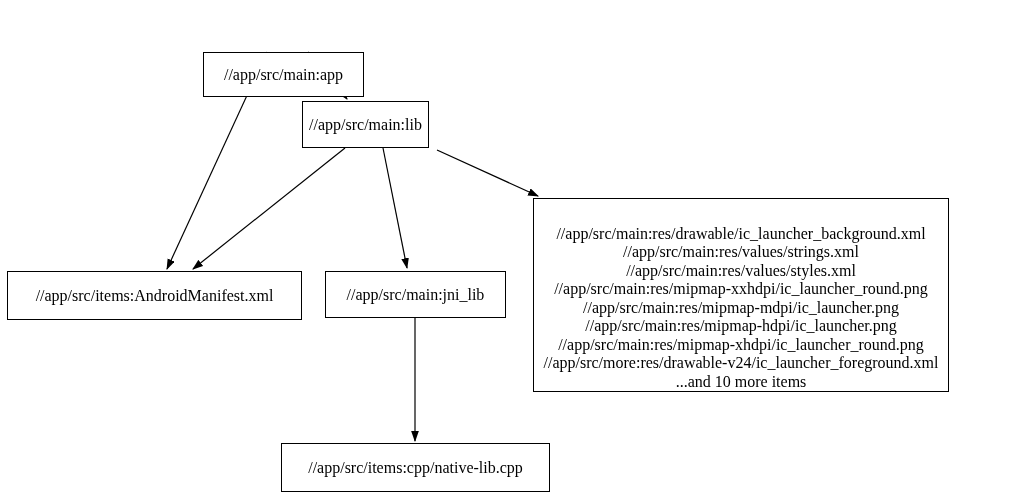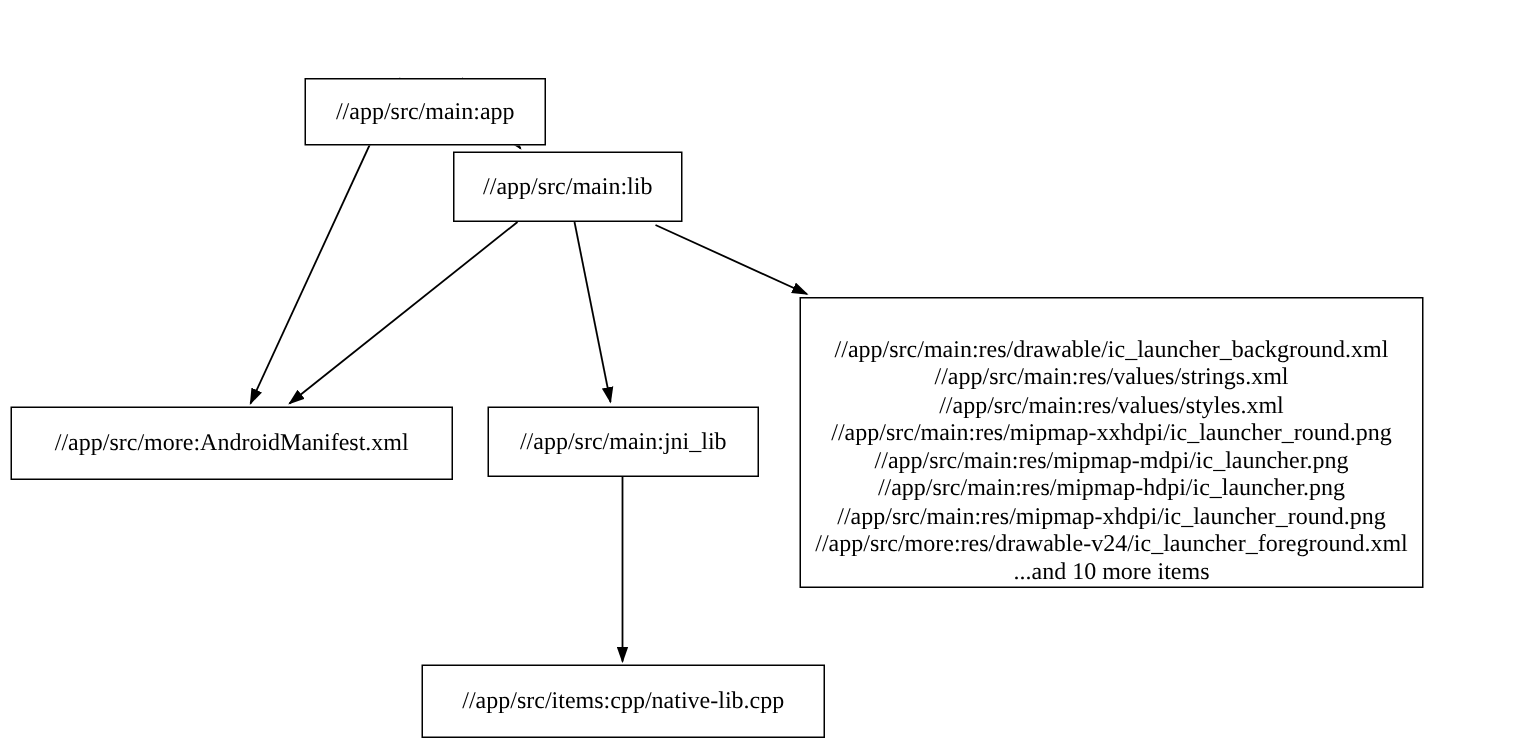--- a/index.html
+++ b/index.html
@@ -33,21 +33,21 @@
     border: 1px solid #000000;
     background: #ffffff;
     display: flex;
     align-items: center;
     justify-content: center;
     text-align: center;
     font-size: 16px;
     white-space: nowrap;
   }
   .node-app            { left: 203px; top: 7px;   width: 161px; height: 45px; margin-top: 45px; }
-  .node-lib            { left: 302px; top: 101px; width: 153px; height: 47px; justify-content: center; }
+  .node-lib            { left: 302px; top: 101px; width: 127px; height: 47px; justify-content: center; }
   .node-manifest       { left: 7px;   top: 271px; width: 295px; height: 49px; }
   .node-jni            { left: 325px; top: 271px; width: 181px; height: 47px; justify-content: center; }
   .node-native         { left: 281px; top: 443px; width: 269px; height: 49px; }
   .node-res            { left: 533px; top: 198px; width: 416px; height: 194px;
                          flex-direction: column; justify-content: flex-end; }
   .res-line            { line-height: 18.5px; font-size: 16px; }
 </style>
 </head>
 <body>
 
@@ -69,21 +69,21 @@
 
   <div class="node node-app">
     <span>//app/src/main:app</span>
   </div>
 
   <div class="node node-lib">
     <span>//app/src/main:lib</span>
   </div>
 
   <div class="node node-manifest">
-    <span>//app/src/more:AndroidManifest.xml</span>
+    <span>//app/src/items:AndroidManifest.xml</span>
   </div>
 
   <div class="node node-jni">
     <span>//app/src/main:jni_lib</span>
   </div>
 
   <div class="node node-res">
     <div class="res-line">//app/src/main:res/drawable/ic_launcher_background.xml</div>
     <div class="res-line">//app/src/main:res/values/strings.xml</div>
     <div class="res-line">//app/src/main:res/values/styles.xml</div>

